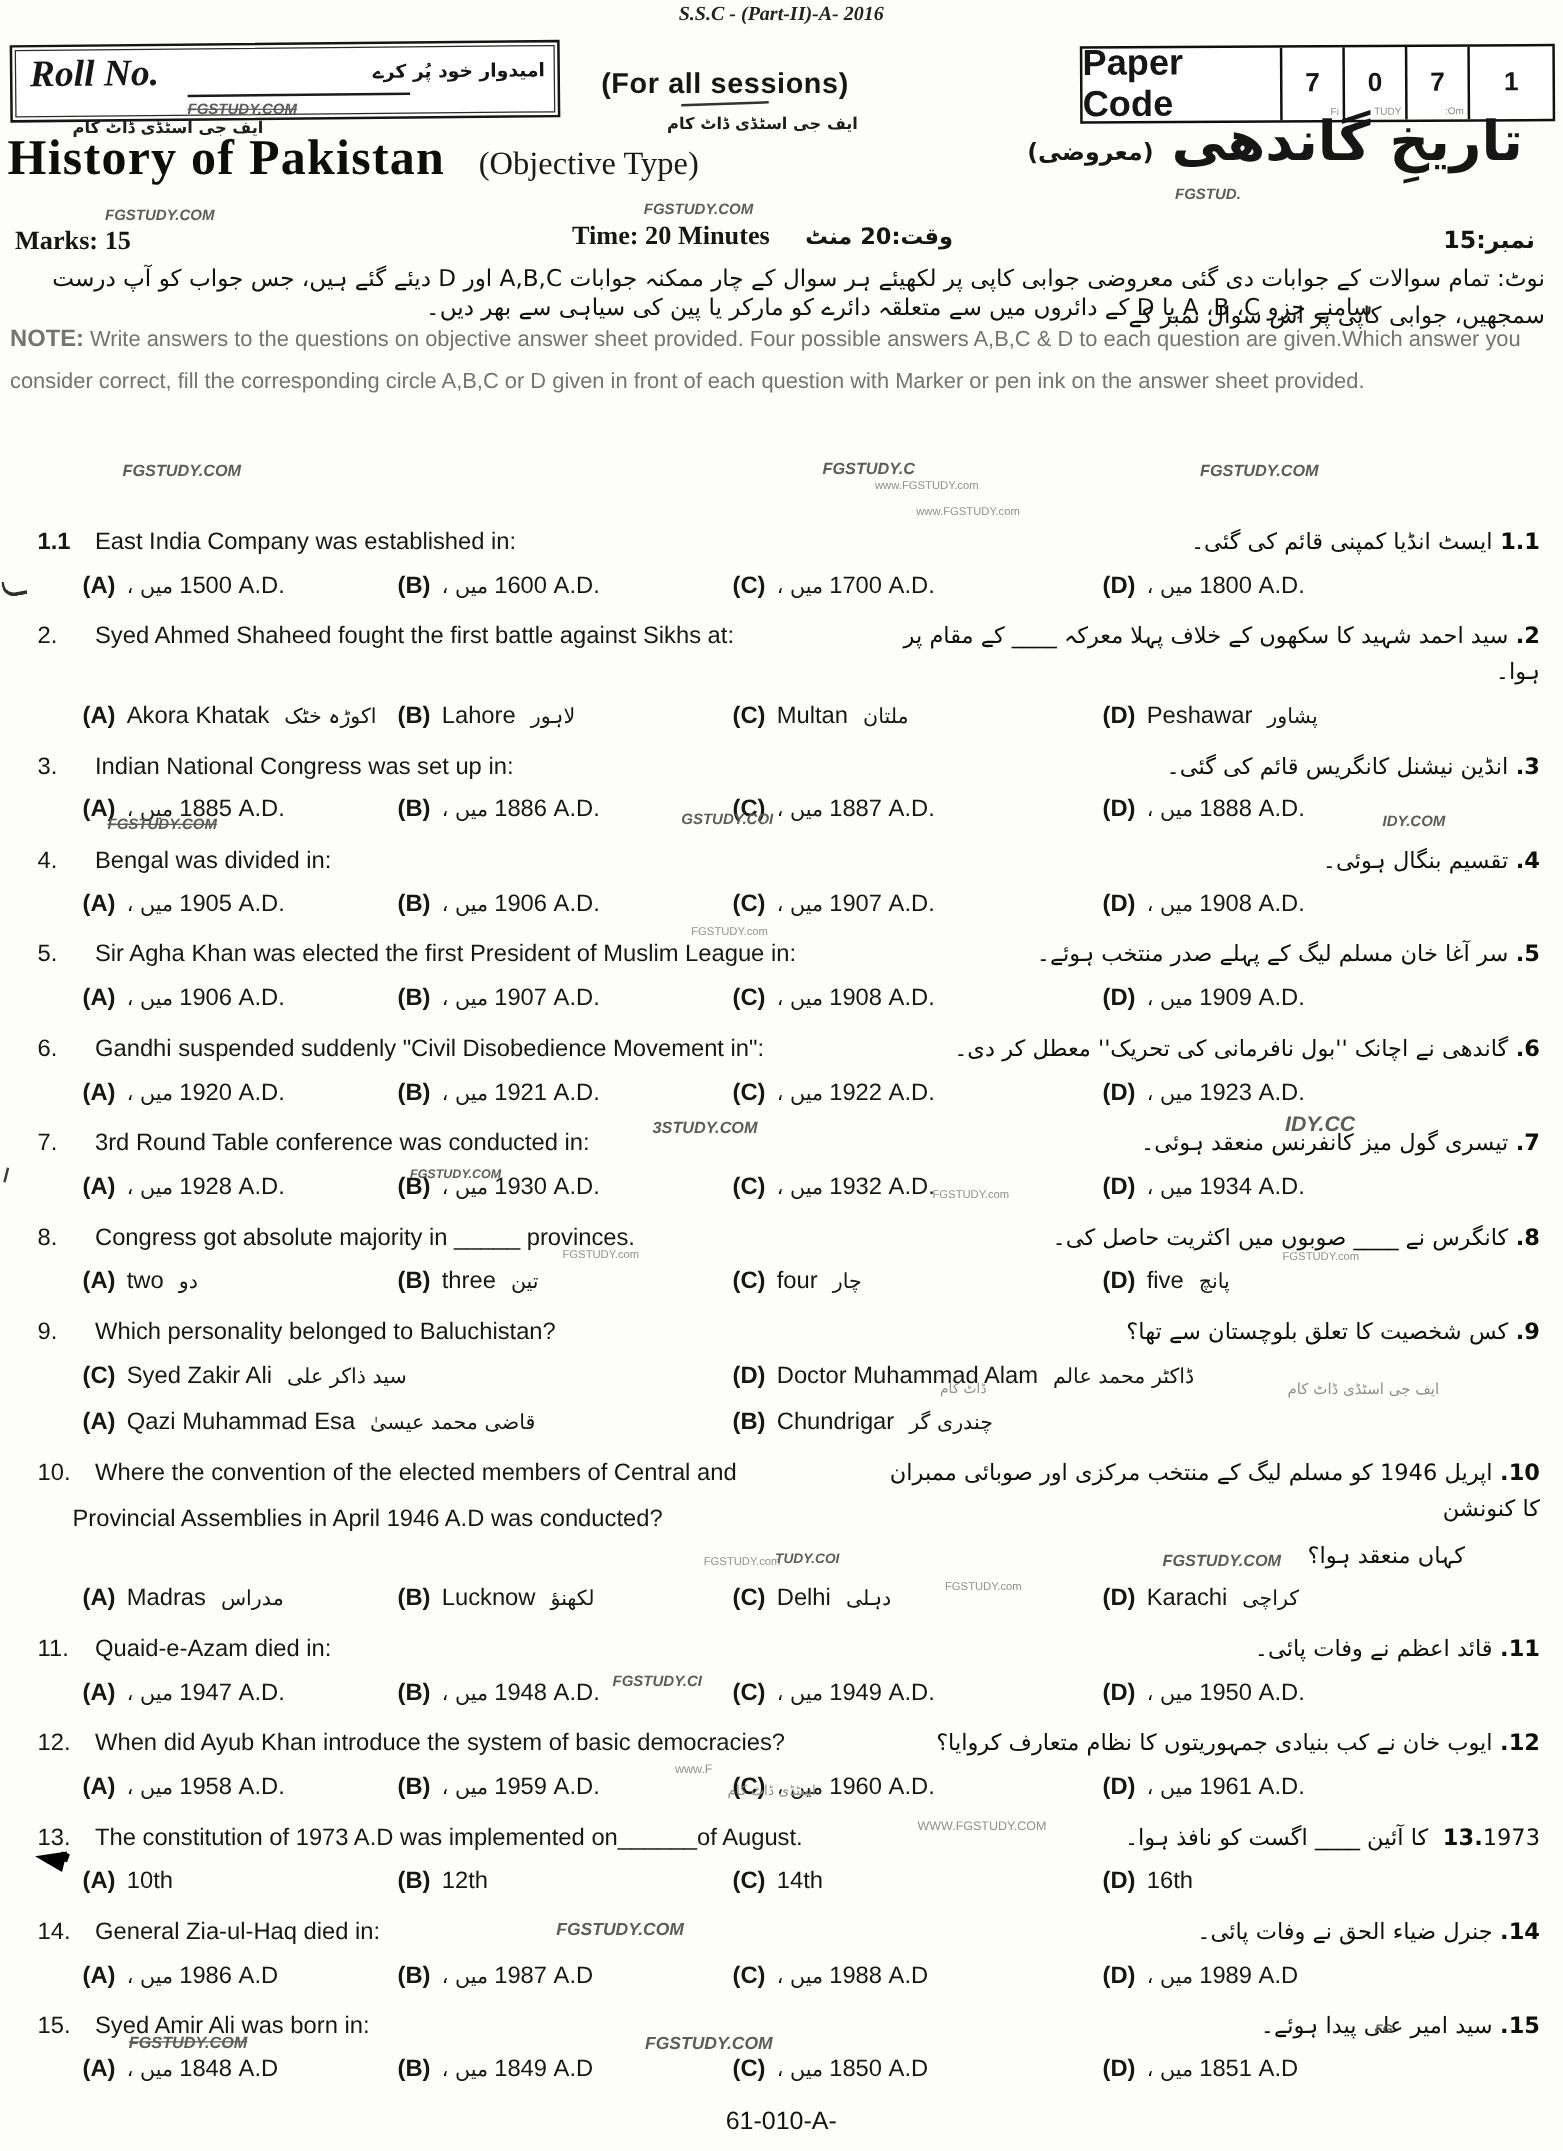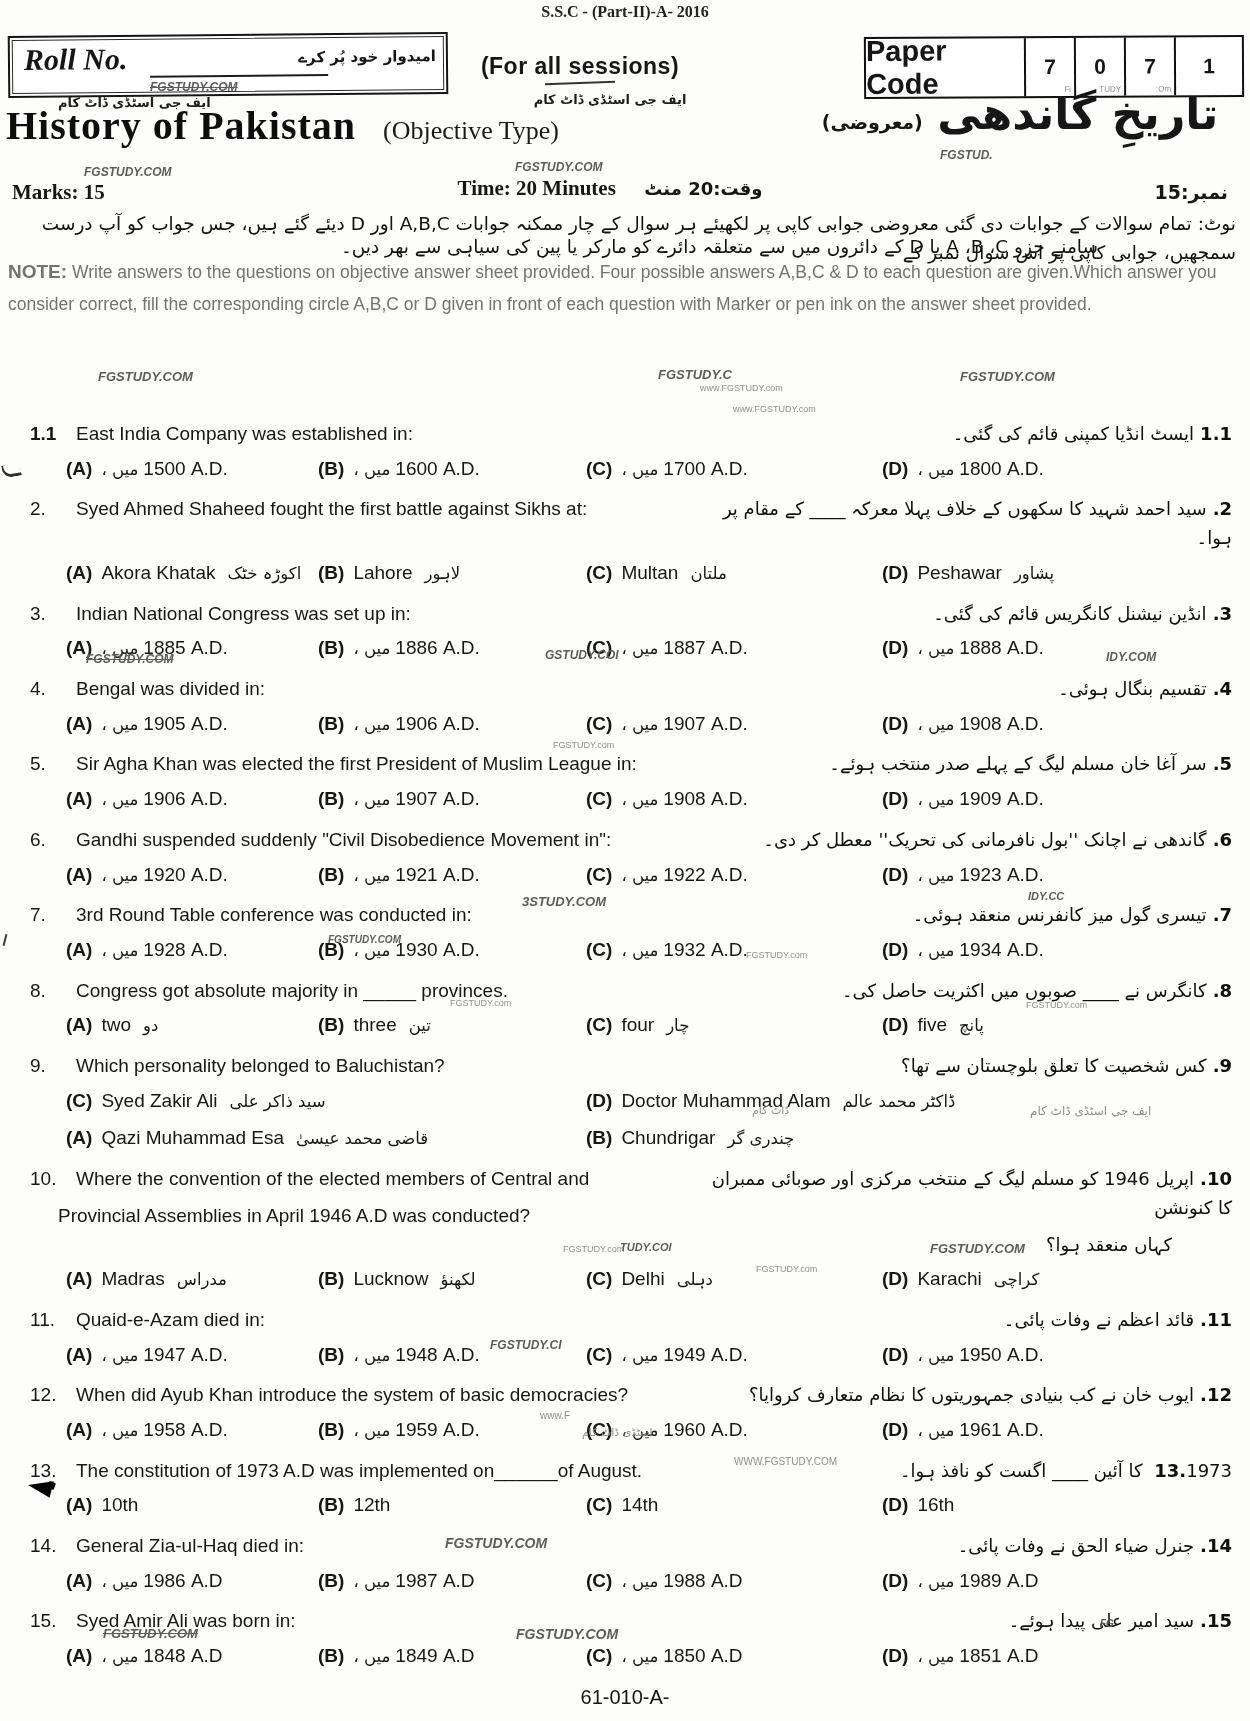--- a/index.html
+++ b/index.html
@@ -6,21 +6,21 @@
   body{
     width:1250px;height:1721px;position:relative;overflow:hidden;
     background:#fdfdfb;color:#161616;
     font-family:"Liberation Sans",sans-serif;
     -webkit-font-smoothing:antialiased;
   }
   .urdu{font-family:"DejaVu Sans",sans-serif;}
   .abs{position:absolute;}
   
   .ssc-line{top:3px;left:0;right:0;text-align:center;font-family:"Liberation Serif",serif;
-    font-weight:bold;font-size:16px;color:#222;}
+    font-style:italic;font-weight:bold;font-size:16px;color:#222;}
   .roll-box{left:8px;top:34px;width:436px;height:58px;border:2px solid #151515;
     transform:rotate(-0.55deg);background:#fff;}
   .roll-box::after{content:"";position:absolute;inset:2px;border:1px solid #2a2a2a;}
   .roll-label{position:absolute;left:14px;top:5px;font-family:"Liberation Serif",serif;
     font-style:italic;font-weight:bold;font-size:30px;}
   .roll-line{position:absolute;left:140px;width:178px;bottom:17px;border-bottom:2px solid #1c1c1c;}
   .roll-urdu{position:absolute;right:10px;top:13px;font-size:15px;font-weight:bold;}
   .sessions{left:430px;top:53px;width:300px;text-align:center;font-weight:bold;font-size:23px;letter-spacing:.5px;}
   .sessions-underline{left:545px;top:82px;width:70px;border-top:2px solid #333;transform:rotate(-2deg);}
   .fg-urdu{font-size:13px;font-weight:bold;color:#1d1d1d;}
@@ -381,21 +381,21 @@
 <div class="wm wm-b wm-i" style="left: 98px; top: 369px; font-size: 13px;">FGSTUDY.COM</div>
 <div class="wm wm-b wm-i" style="left: 658px; top: 367px; font-size: 13px;">FGSTUDY.C</div>
 <div class="wm wm-n" style="left: 700px; top: 383px; font-size: 9px;">www.FGSTUDY.com</div>
 <div class="wm wm-b wm-i" style="left: 960px; top: 369px; font-size: 13px;">FGSTUDY.COM</div>
 <div class="wm wm-n" style="left: 733px; top: 404px; font-size: 9px;">www.FGSTUDY.com</div>
 <div class="wm wm-b wm-i wm-s" style="left: 86px; top: 652px; font-size: 12px;">FGSTUDY.COM</div>
 <div class="wm wm-b wm-i" style="left: 545px; top: 648px; font-size: 12px;">GSTUDY.COI</div>
 <div class="wm wm-b wm-i" style="left: 1106px; top: 650px; font-size: 12px;">IDY.COM</div>
 <div class="wm wm-n" style="left: 553px; top: 740px; font-size: 9px;">FGSTUDY.com</div>
 <div class="wm wm-b wm-i" style="left: 522px; top: 894px; font-size: 13px;">3STUDY.COM</div>
-<div class="wm wm-b wm-i" style="left: 1028px; top: 890px; font-size: 11px; text-align: center;">IDY.CC</div>
+<div class="wm wm-b wm-i" style="left: 1028px; top: 890px; font-size: 17px; text-align: center;">IDY.CC</div>
 <div class="wm wm-b wm-i" style="left: 328px; top: 934px; font-size: 10px;">FGSTUDY.COM</div>
 <div class="wm wm-n" style="left: 746px; top: 950px; font-size: 9px;">FGSTUDY.com</div>
 <div class="wm wm-n" style="left: 450px; top: 998px; font-size: 9px;">FGSTUDY.com</div>
 <div class="wm wm-n" style="left: 1026px; top: 1000px; font-size: 9px;">FGSTUDY.com</div>
 <div dir="rtl" class="wm wm-n urdu" style="left: 752px; top: 1104px; font-size: 11px;">ڈاٹ کام</div>
 <div dir="rtl" class="wm wm-n urdu" style="left: 1030px; top: 1104px; font-size: 12px;">ایف جی اسٹڈی ڈاٹ کام</div>
 <div class="wm wm-n" style="left: 563px; top: 1244px; font-size: 9px;">FGSTUDY.com</div>
 <div class="wm wm-b wm-i" style="left: 620px; top: 1241px; font-size: 11px;">TUDY.COI</div>
 <div class="wm wm-b wm-i" style="left: 930px; top: 1241px; font-size: 13px;">FGSTUDY.COM</div>
 <div class="wm wm-n" style="left: 756px; top: 1264px; font-size: 9px;">FGSTUDY.com</div>

